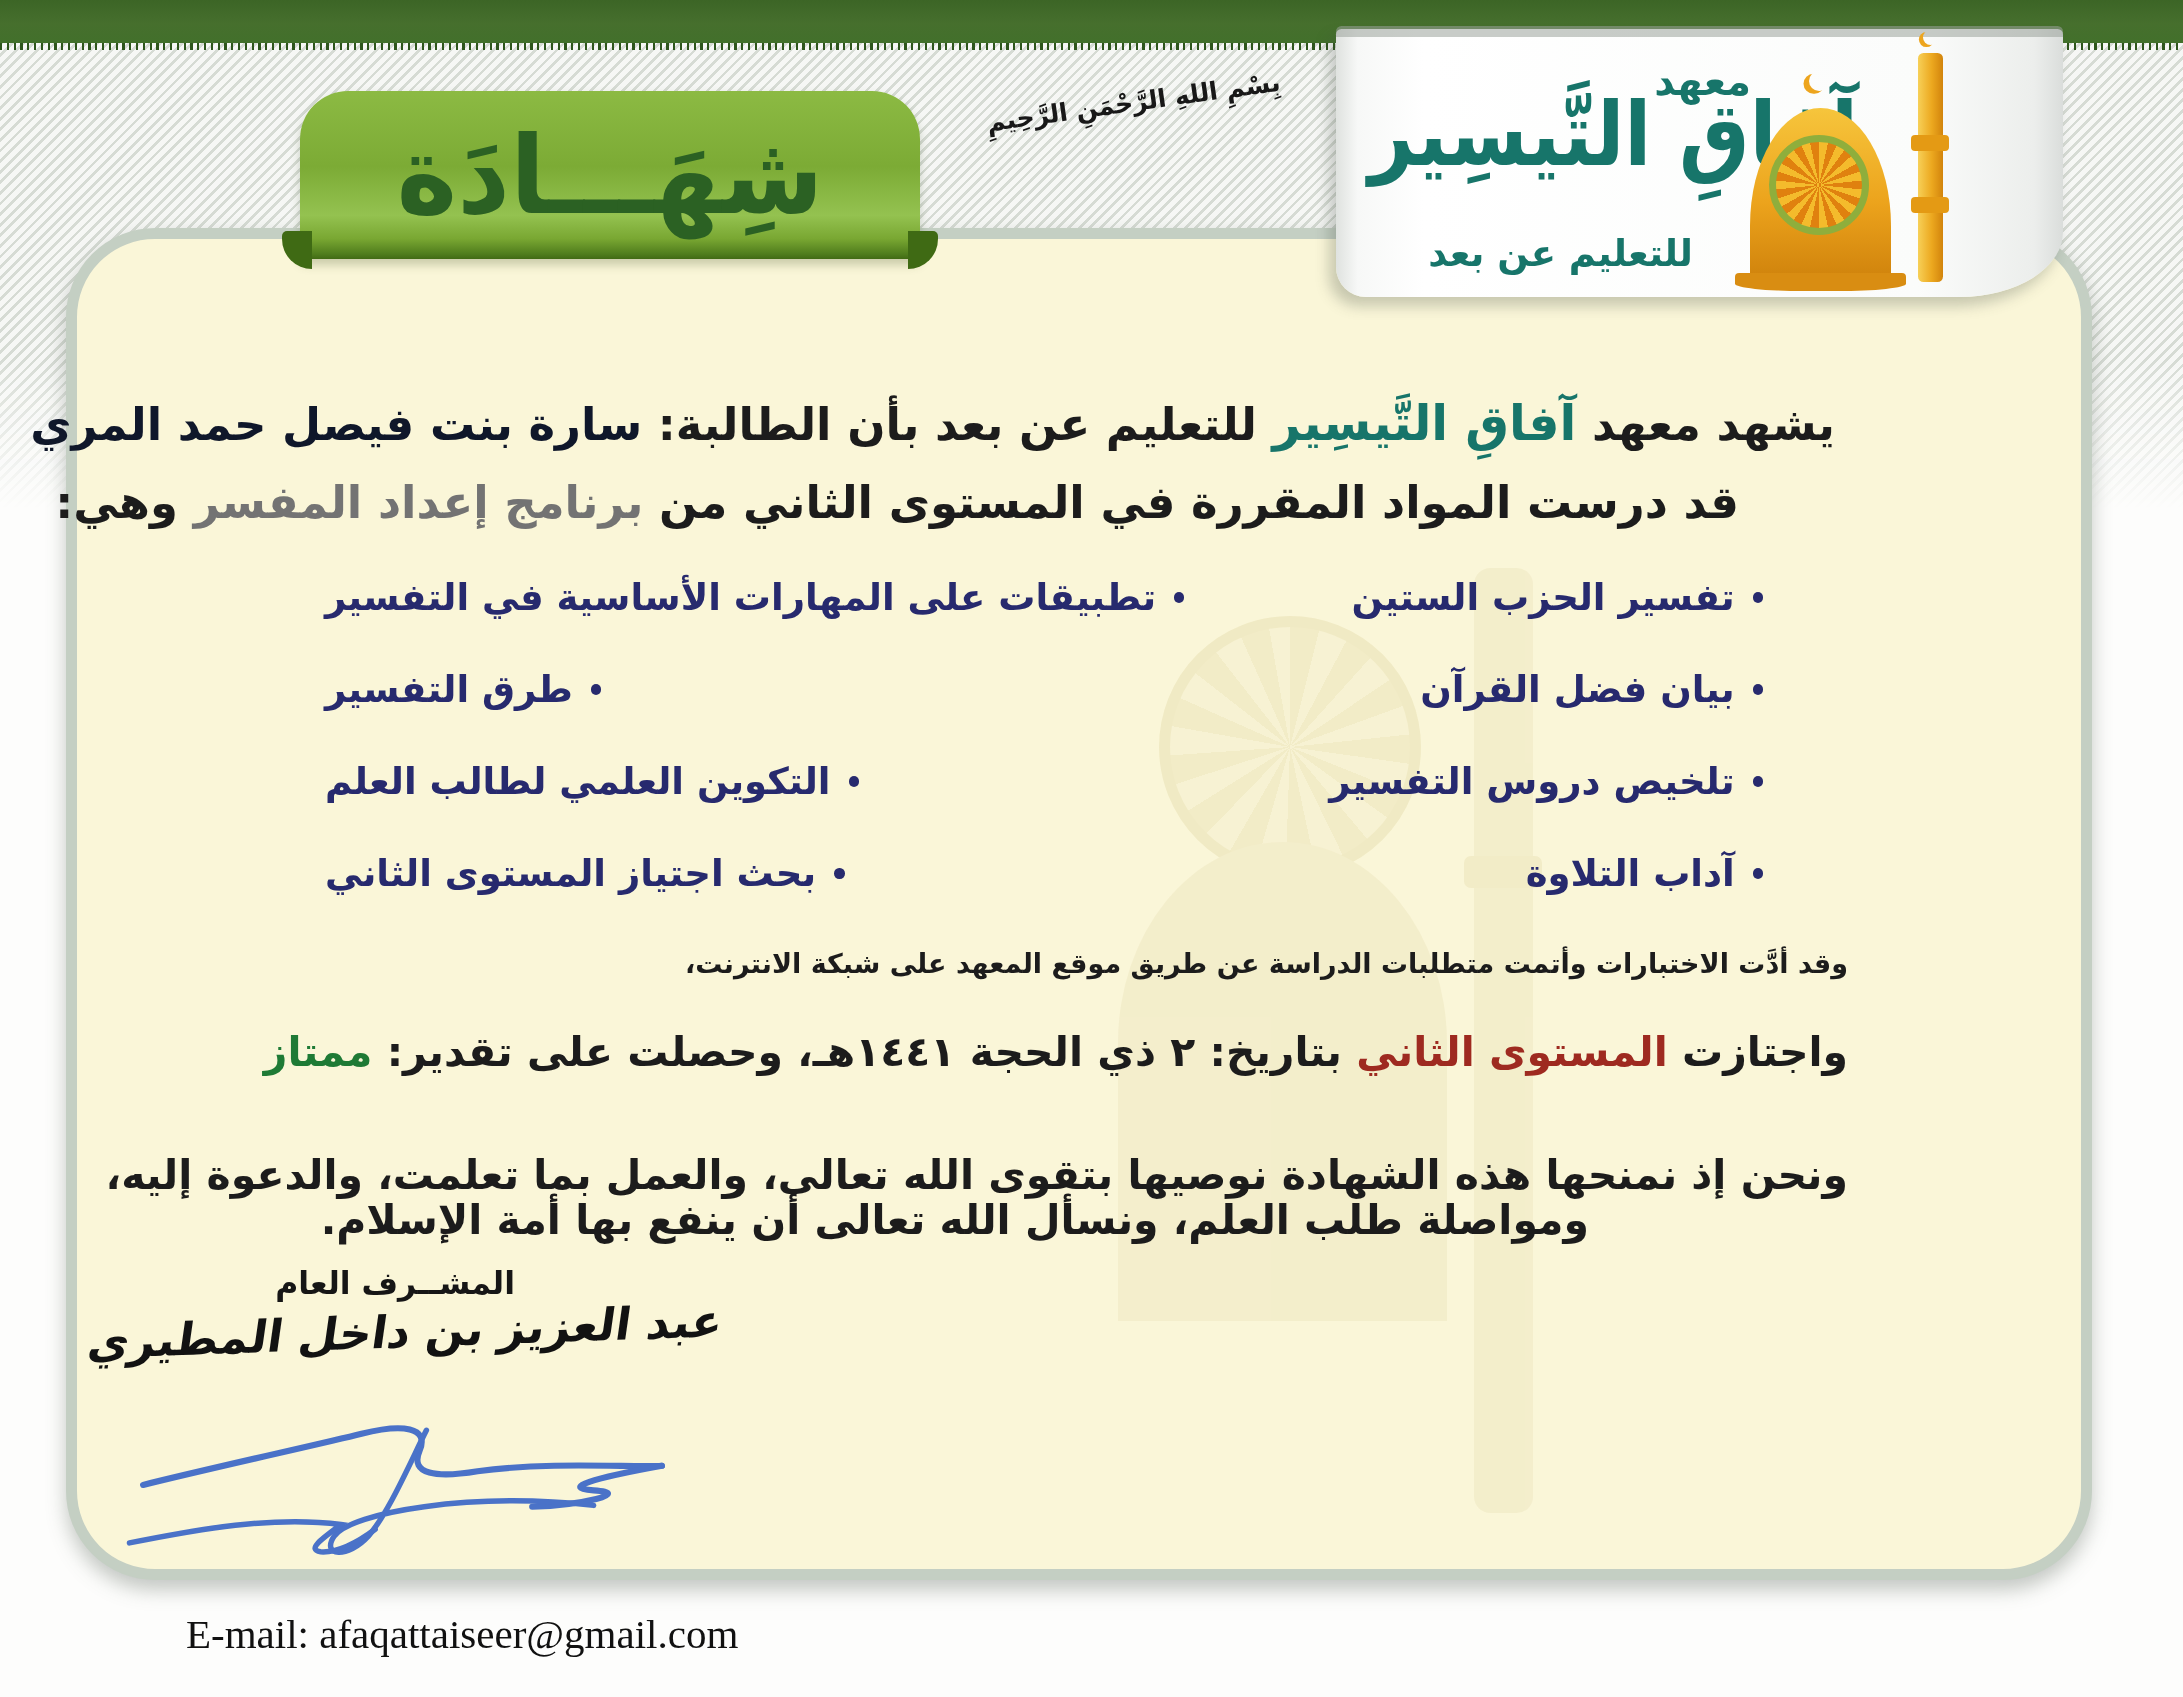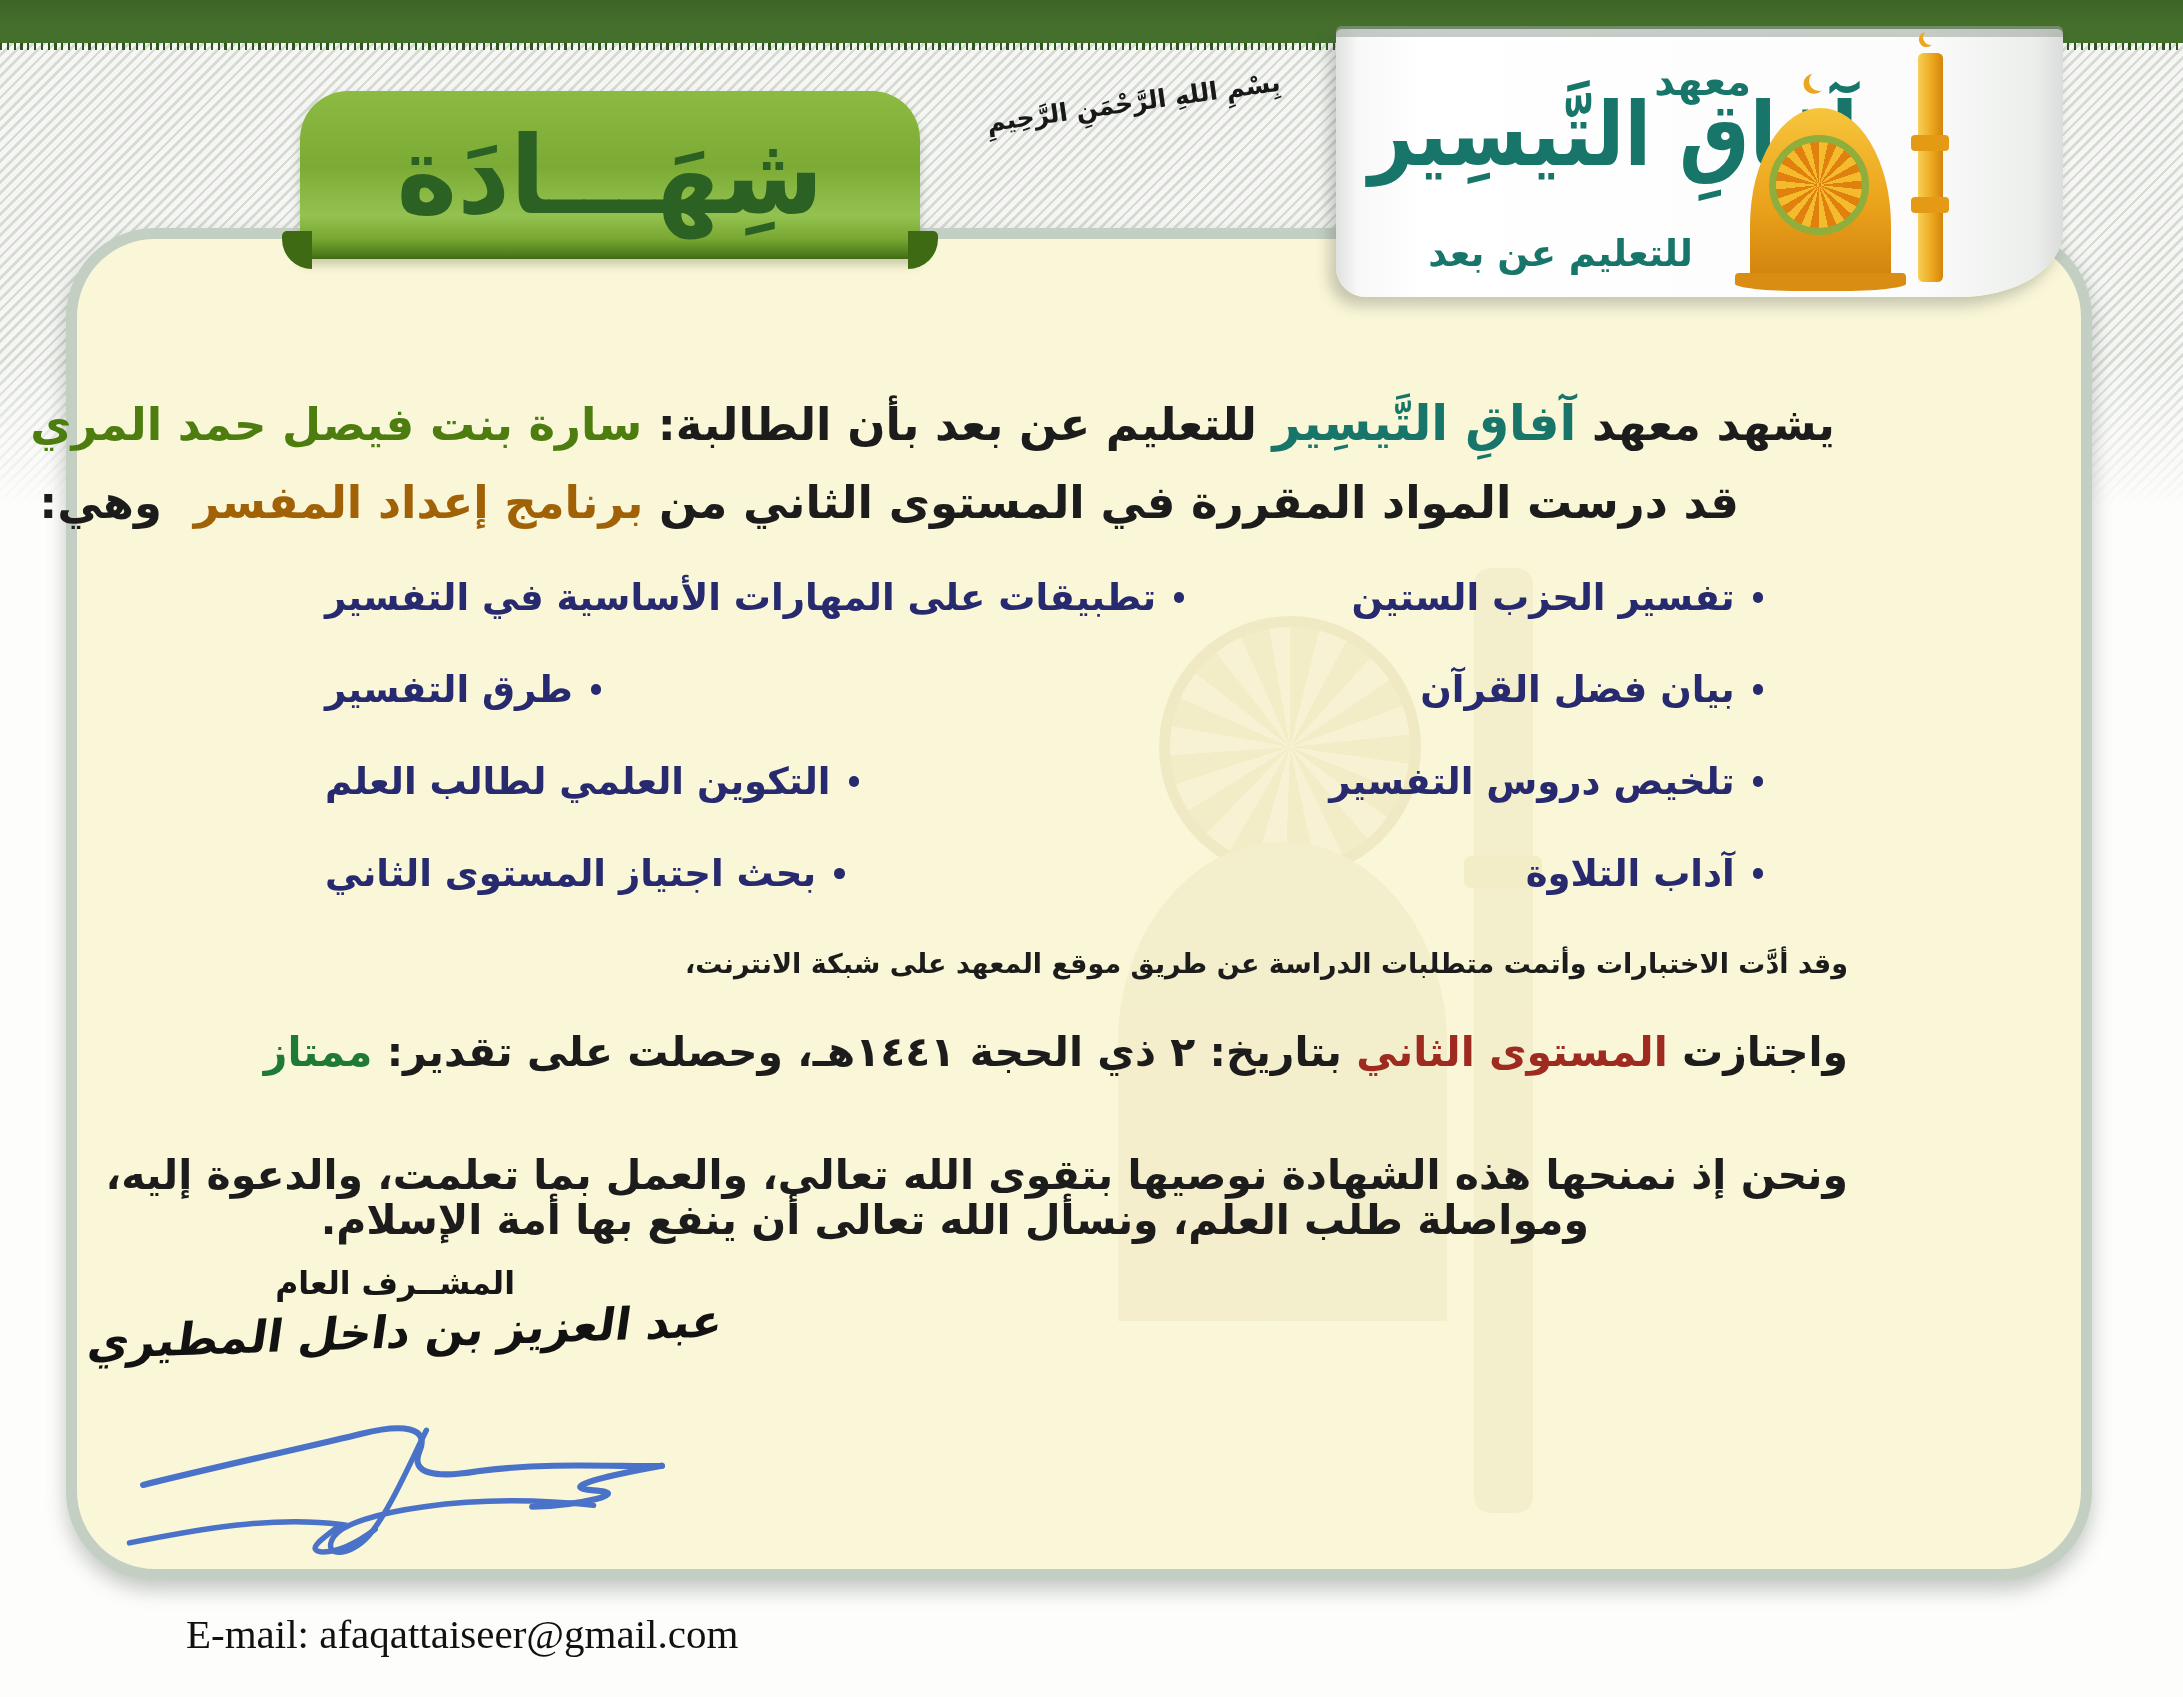--- a/index.html
+++ b/index.html
@@ -31,22 +31,22 @@
   .wm-dome{position:absolute;left:130px;top:274px;width:329px;height:479px;background:#efe8c2;
     border-radius:50% 50% 0 0 / 42% 42% 0 0;}
   .wm-minaret{position:absolute;left:486px;top:0;width:59px;height:945px;background:#efe8c2;border-radius:16.4px;}
   .wm-minaret::before{content:"";position:absolute;left:-9.6px;top:288px;width:78px;height:31.5px;background:#ece4ba;border-radius:6.8px;}
 
   
   .tline{position:absolute;white-space:nowrap;color:#1c1c1c;font-weight:bold;}
   .line1{top:156px;right:246px;font-size:45px;}
   .line2{top:237px;right:342px;font-size:45px;}
   .teal-inline{color:#17756a;font-size:49px;}
-  .red-name{color:#4d7c0f;}
-  .navy{color:#a16207;margin-left:16px;}
+  .red-name{color:#0f172a;}
+  .navy{color:#737373;}
   .maroon{color:#9e2a20;}
   .grade-green{color:#1e7a35;}
 
   .courses{position:absolute;top:337px;right:318px;width:1438px;}
   .course-row{display:flex;flex-direction:row-reverse;justify-content:space-between;margin-bottom:49px;}
   .course-item{display:flex;flex-direction:row;direction:rtl;align-items:center;
     font-size:37px;font-weight:bold;color:#272a6e;white-space:nowrap;}
   .course-item .dot{width:10.3px;height:10.3px;border-radius:50%;background:#272a6e;margin-left:18px;flex:0 0 auto;}
 
   .para-l1{top:709px;right:233px;font-size:27px;}

